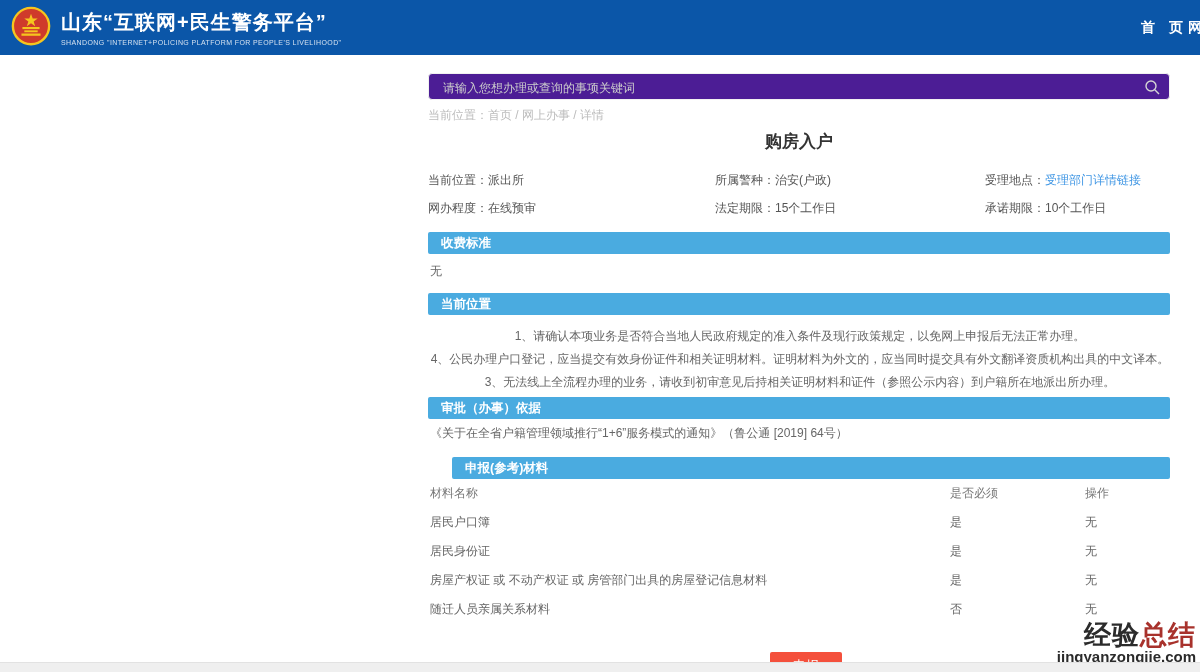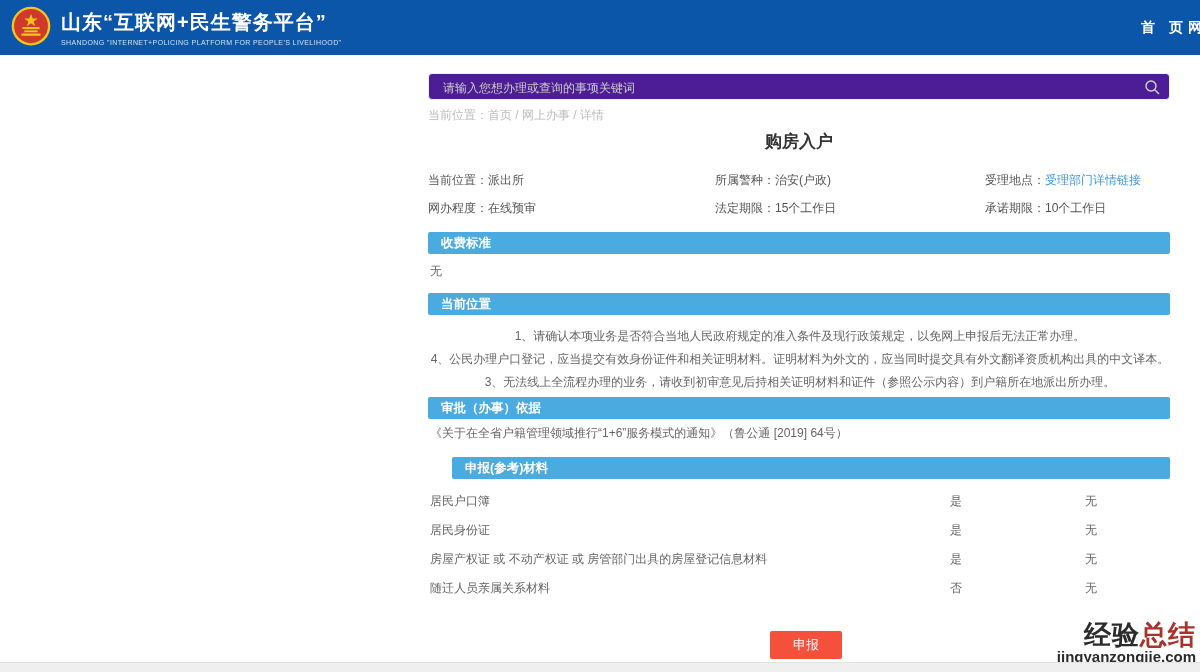--- a/index.html
+++ b/index.html
@@ -140,20 +140,25 @@
       <div class="guide-item">4、公民办理户口登记，应当提交有效身份证件和相关证明材料。证明材料为外文的，应当同时提交具有外文翻译资质机构出具的中文译本。</div>
       <div class="guide-item">3、无法线上全流程办理的业务，请收到初审意见后持相关证明材料和证件（参照公示内容）到户籍所在地派出所办理。</div>
     </div>
 
     <div class="section-bar bar-basis">审批（办事）依据</div>
     <div class="basis-content">《关于在全省户籍管理领域推行“1+6”服务模式的通知》（鲁公通 [2019] 64号）</div>
 
     <div class="section-bar bar-materials">申报(参考)材料</div>
 
     <div class="mat-table">
+      <div class="t-row t-head">
+        <div class="t-name">材料名称</div>
+        <div class="t-req">是否必须</div>
+        <div class="t-act">操作</div>
+      </div>
       <div class="t-row">
         <div class="t-name">居民户口簿</div>
         <div class="t-req">是</div>
         <div class="t-act">无</div>
       </div>
       <div class="t-row">
         <div class="t-name">居民身份证</div>
         <div class="t-req">是</div>
         <div class="t-act">无</div>
       </div>

